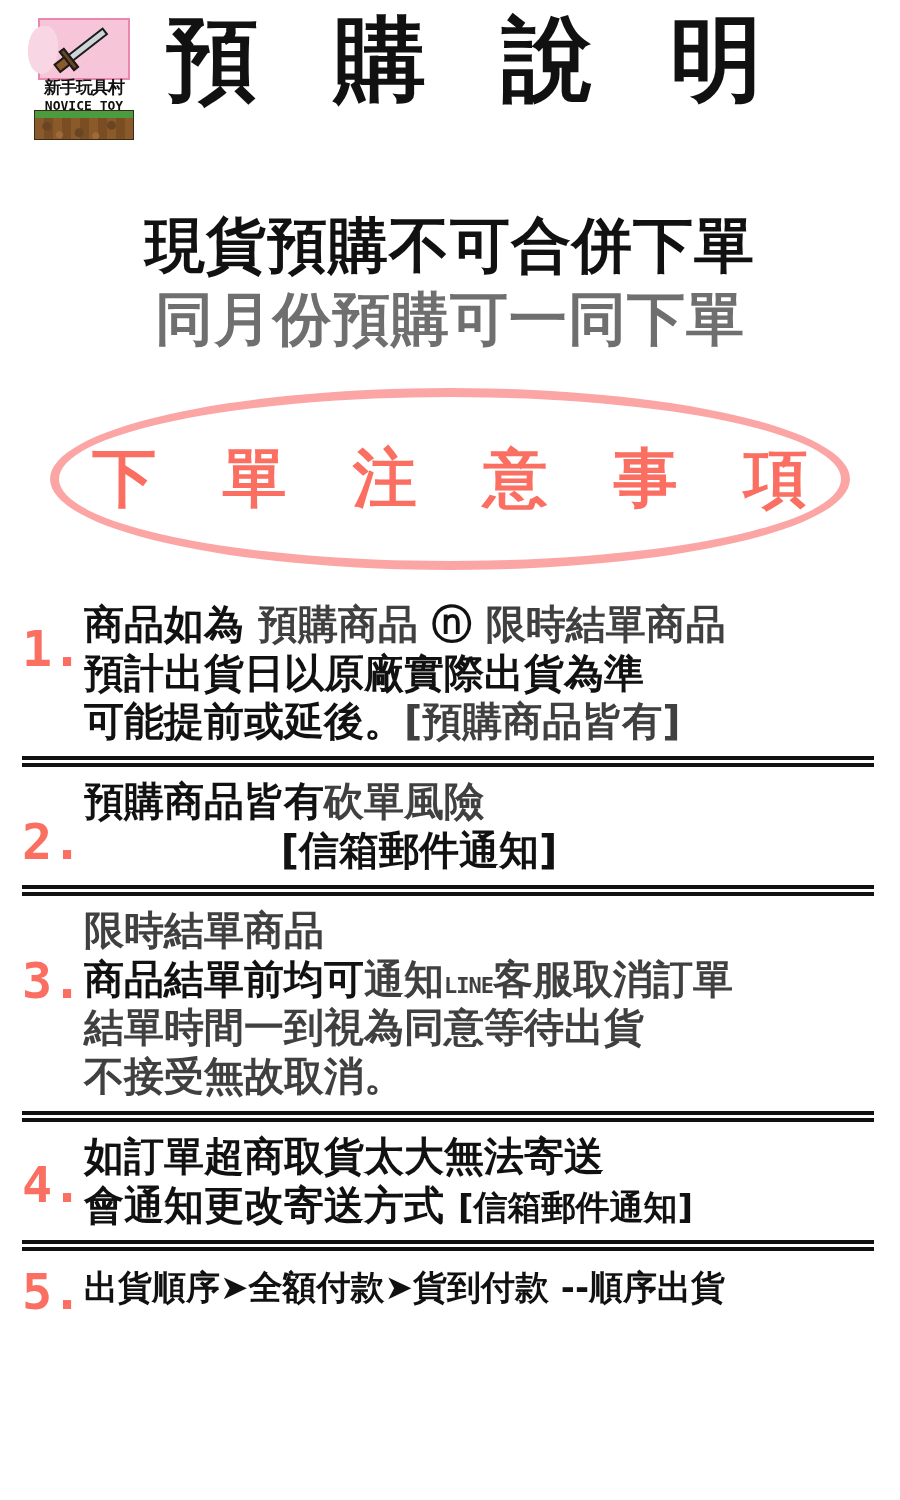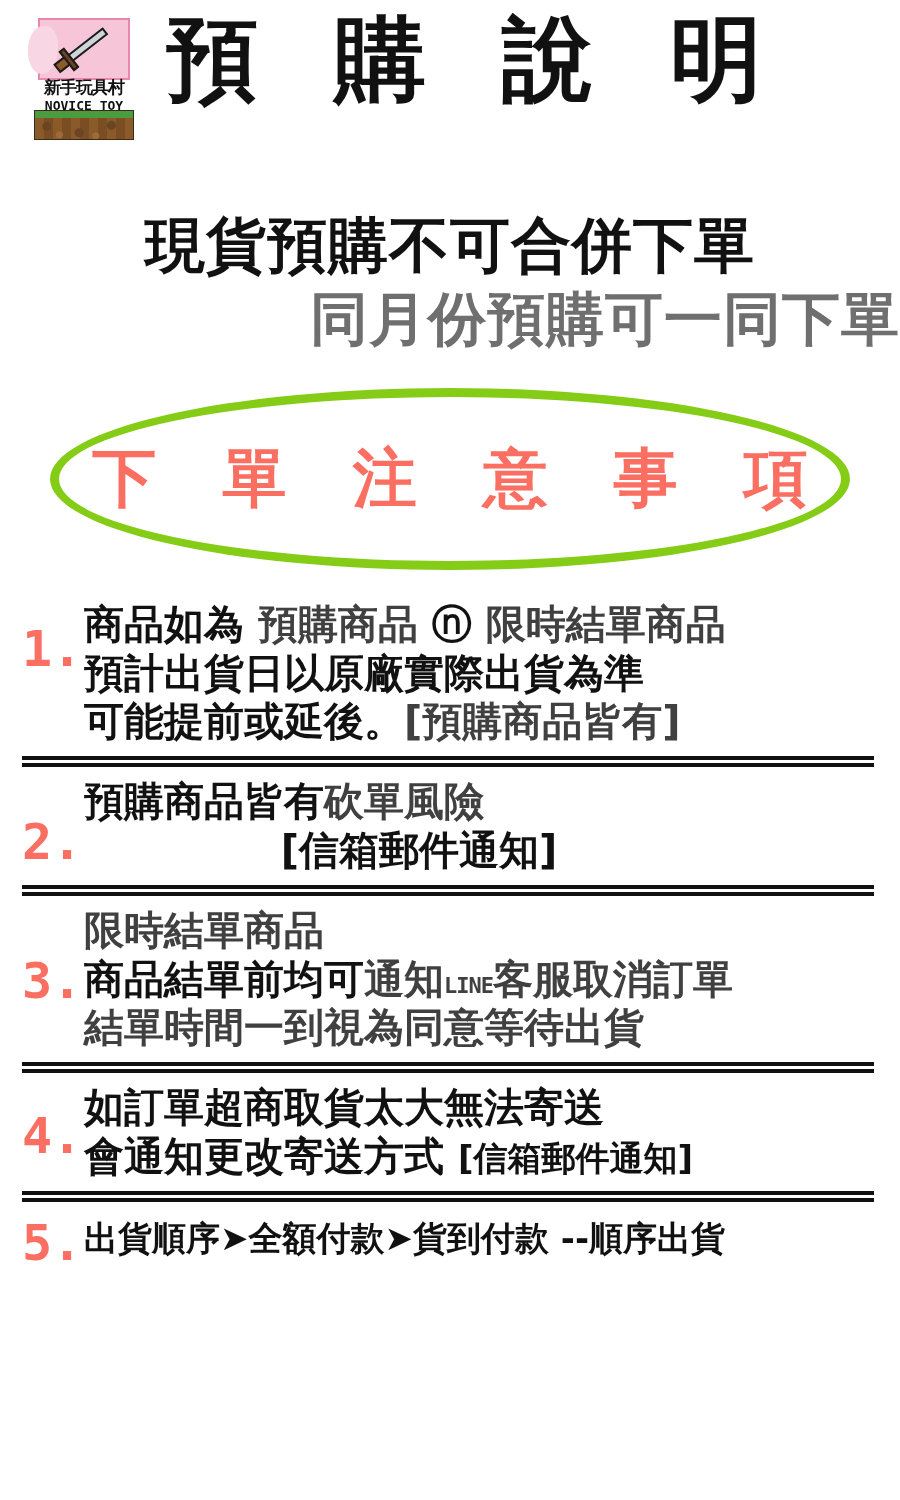--- a/index.html
+++ b/index.html
@@ -150,36 +150,36 @@
   .sub1 {
     text-align: center;
     font-size: 60px;
     font-weight: bold;
     letter-spacing: 1px;
     margin-top: 74px;
     line-height: 1.05;
     font-family: "DejaVu Sans", sans-serif;
   }
   .sub2 {
-    text-align: right;
+    text-align: center;
     font-size: 58px;
     font-weight: bold;
     color: #6f6f6f;
     letter-spacing: 1px;
     margin-top: 12px;
     line-height: 1.05;
     font-family: "DejaVu Sans", sans-serif;
   }
 
   
   .oval-wrap {
     margin: 38px auto 0 auto;
     width: 800px;
     height: 182px;
-    border: 9px solid #84cc16;
+    border: 9px solid #fca5a5;
     border-radius: 50% / 50%;
     display: flex;
     align-items: center;
     justify-content: center;
     box-sizing: border-box;
   }
   .oval-text {
     color: #fa6f61;
     font-size: 64px;
     font-weight: bold;
@@ -286,20 +286,21 @@
       </div>
   </div>
   <hr class="sep">
 
   <div class="item i3">
     <div class="num">3.</div>
     <div class="lines">
         <div class="ln"><span class="red">限時結單商品</span></div>
         <div class="ln"><span>商品結單前均可</span><span class="red">通知</span><span class="red line-brand">LINE</span><span class="red">客服取消訂單</span></div>
         <div class="ln"><span class="red">結單時間一到視為同意等待出貨</span></div>
+        <div class="ln"><span class="red">不接受無故取消。</span></div>
       </div>
   </div>
   <hr class="sep">
 
   <div class="item i4">
     <div class="num">4.</div>
     <div class="lines">
         <div class="ln"><span>如訂單超商取貨太大無法寄送</span></div>
         <div class="ln"><span>會通知更改寄送方式  </span><span class="small">[信箱郵件通知]</span></div>
       </div>

